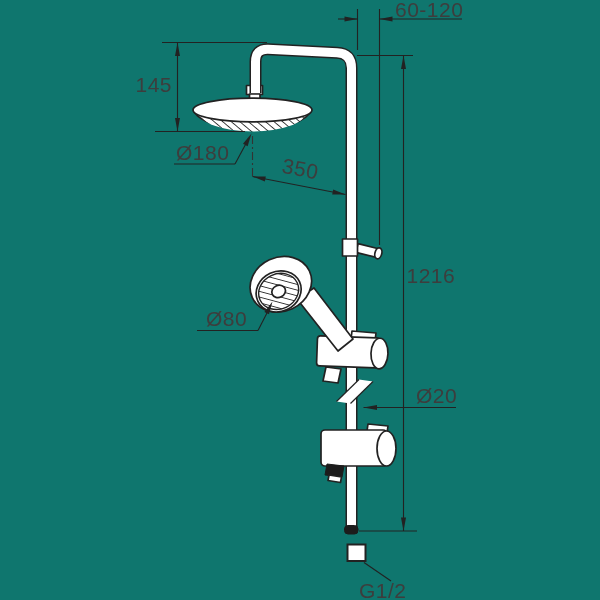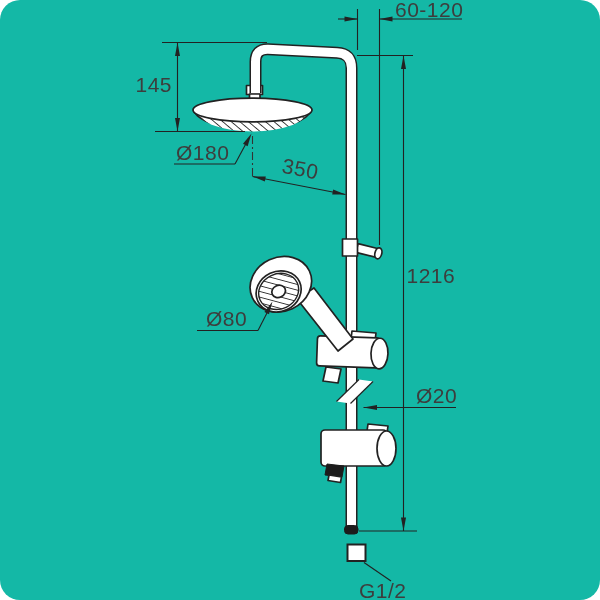--- a/index.html
+++ b/index.html
@@ -1,19 +1,18 @@
 <!DOCTYPE html>
 <html><head>
 <meta charset="utf-8">
 <style>
   html,body{margin:0;padding:0;background:#ffffff;}
   #canvas{
-    width:600px;height:600px;position:relative;background:#14b8a6;overflow:hidden;
+    width:600px;height:600px;position:relative;background:#0f766e;overflow:hidden;
     font-family:"Liberation Sans", sans-serif;
-    border-radius:20px;
   }
   svg text{
     font-family:"Liberation Sans", sans-serif;
     font-size:21px;
     fill:#3d3d3d;
     letter-spacing:0.5px;
   }
   .outline{fill:#ffffff;stroke:#222222;stroke-width:1.7;stroke-linejoin:round;}
   .thin{fill:none;stroke:#222222;stroke-width:1.2;}
   .dim{fill:none;stroke:#222222;stroke-width:1.1;}

